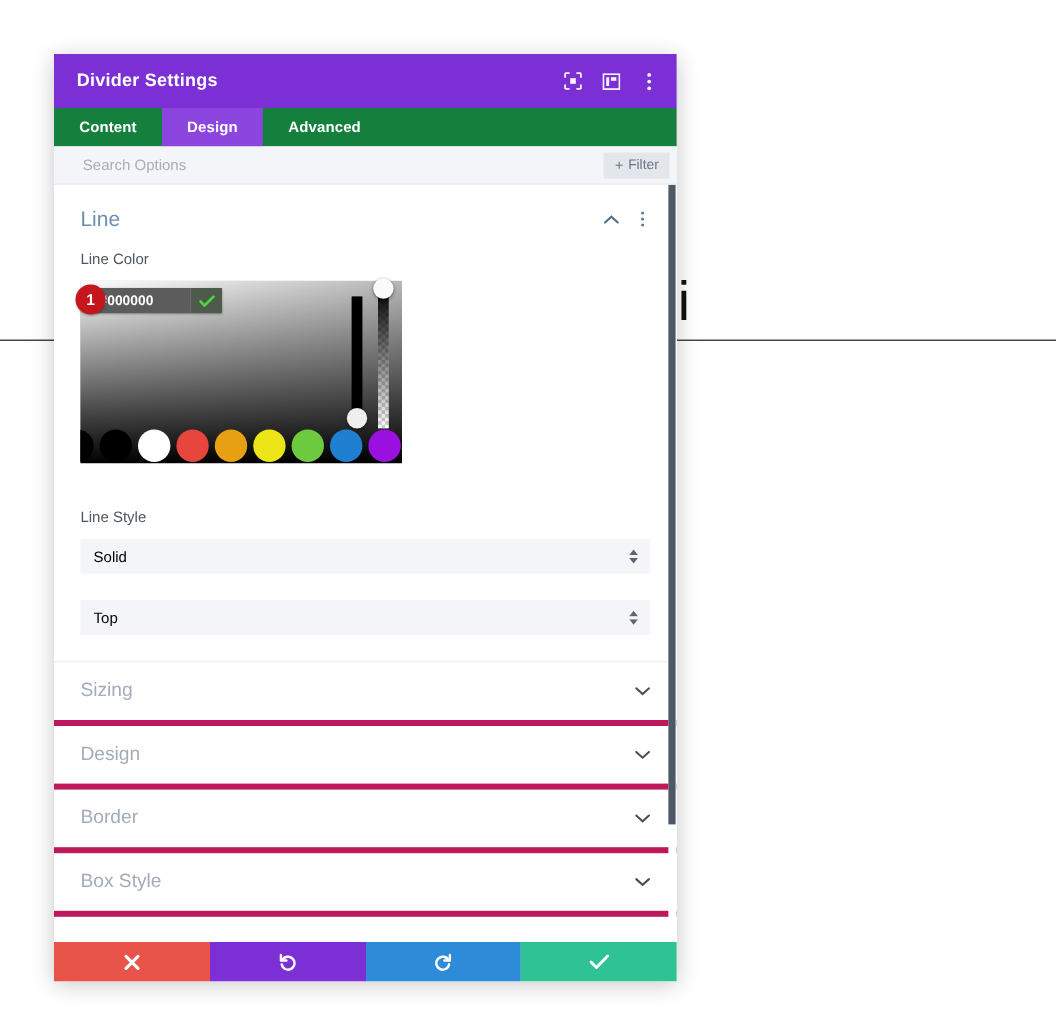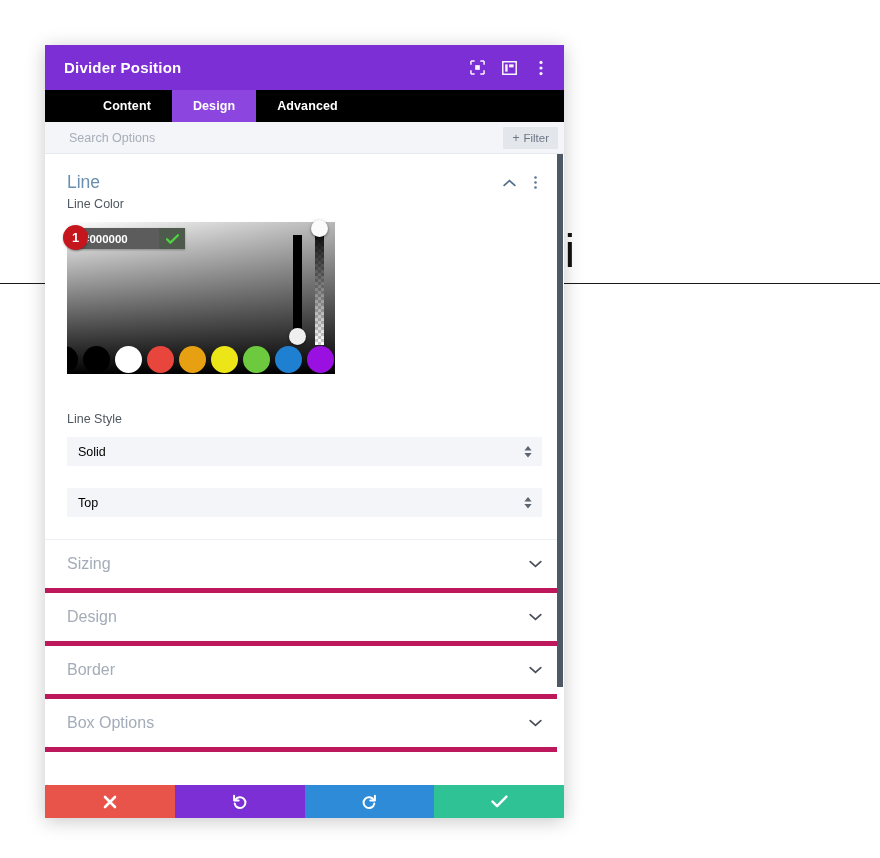--- a/index.html
+++ b/index.html
@@ -86,25 +86,24 @@
     align-items: center;
     justify-content: center;
     cursor: pointer;
     opacity: 0.95;
   }
   .hdr-icon svg { display: block; }
 
   
   .modal-tabs {
     height: 32px;
-    background: #000000;
+    background: #15803d;
     display: flex;
     align-items: stretch;
     flex: none;
-    padding-left: 37px;
   }
   .tab {
     padding: 0 21px;
     display: flex;
     align-items: center;
     color: #ffffff;
     font-size: 12.5px;
     font-weight: bold;
     cursor: pointer;
     letter-spacing: 0.1px;
@@ -172,21 +171,21 @@
     cursor: pointer;
   }
 
   
   .section-open {
     padding: 18px 22px 0 22px;
   }
   .section-head {
     display: flex;
     align-items: center;
-    margin-bottom: 4px;
+    margin-bottom: 16px;
   }
   .section-title-open {
     flex: 1;
     font-size: 17.5px;
     color: #6a8fb0;
     font-weight: 400;
   }
   .section-head-icons {
     display: flex;
     align-items: center;
@@ -402,21 +401,21 @@
   <div class="bg-heading">
     <div>d  Exerci</div>
     <div>ritatem</div>
   </div>
   <div class="bg-divider-line"></div>
 </div>
 
 <div id="settings-modal">
 
   <div class="modal-header">
-    <div class="modal-title">Divider Position</div>
+    <div class="modal-title">Divider Settings</div>
     <div class="header-icons">
       <div class="hdr-icon">
         <svg width="15" height="15" viewBox="0 0 16 16">
           <path d="M1 1h4M1 1v4M15 1h-4M15 1v4M1 15h4M1 15v-4M15 15h-4M15 15v-4" stroke="#ffffff" stroke-width="1.6" fill="none"></path>
           <rect x="5.5" y="5.5" width="5" height="5" fill="#ffffff"></rect>
         </svg>
       </div>
       <div class="hdr-icon">
         <svg width="15" height="14" viewBox="0 0 16 15">
           <rect x="0.8" y="0.8" width="14.4" height="13.4" stroke="#ffffff" stroke-width="1.6" fill="none"></rect>
@@ -556,21 +555,21 @@
       </div>
       <div class="collapsed-row">
         <div class="collapsed-title">Border</div>
         <span class="sect-ico">
           <svg width="13" height="8" viewBox="0 0 13 8">
               <path d="M1.2 1.6L6.5 6.4l5.3-4.8" stroke="#4a4f57" stroke-width="1.7" fill="none" stroke-linecap="round"></path>
             </svg>
         </span>
       </div>
       <div class="collapsed-row">
-        <div class="collapsed-title">Box Options</div>
+        <div class="collapsed-title">Box Style</div>
         <span class="sect-ico">
           <svg width="13" height="8" viewBox="0 0 13 8">
               <path d="M1.2 1.6L6.5 6.4l5.3-4.8" stroke="#4a4f57" stroke-width="1.7" fill="none" stroke-linecap="round"></path>
             </svg>
         </span>
       </div>
       <div class="collapsed-row">
         
         
       </div>

